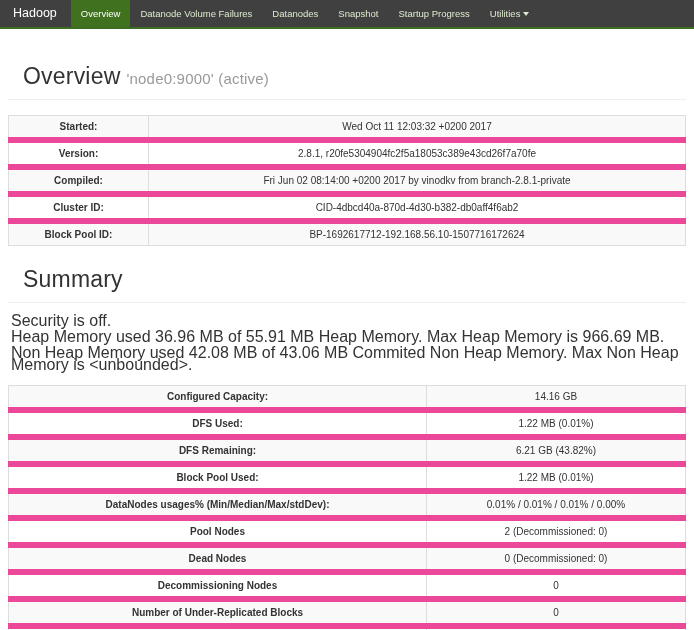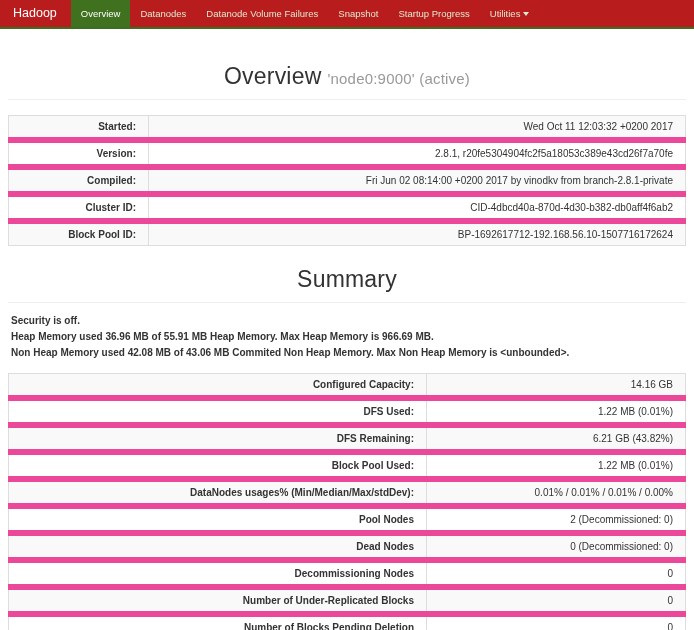--- a/index.html
+++ b/index.html
@@ -6,21 +6,21 @@
   html, body { width: 694px; height: 630px; overflow: hidden; }
   body {
     font-family: "Liberation Sans", "DejaVu Sans", sans-serif;
     background: #ffffff;
     color: #333333;
   }
 
   
   .navbar {
     height: 29px;
-    background: #b91c1c;
+    background: #404040;
     border-bottom: 2px solid #3c6e1f;
     display: flex;
     align-items: stretch;
   }
   .navbar-brand {
     color: #ffffff;
     font-size: 12.5px;
     line-height: 27px;
     padding: 0 14px 0 13px;
     cursor: pointer;
@@ -49,49 +49,48 @@
   [data-show-if].shown { display: inline-block; }
 
   
   .container { padding: 0 8px; }
   h1.page-title {
     margin: 34px 15px 0;
     font-size: 23px;
     font-weight: 400;
     color: #333333;
     letter-spacing: 0.2px;
-    text-align: center;
   }
   h1.page-title .subtitle {
     font-size: 15px;
     color: #999999;
     font-weight: 400;
     margin-left: 6px;
   }
   hr.rule { border: 0; border-top: 1px solid #eeeeee; margin: 9px 0 0; }
 
   h1.summary-title { margin-top: 20px; }
 
   .notes { margin: 12px 3px 0; }
-  .notes p { font-size: 10px; line-height: 12px; margin: 0 0 4px; color: #333; font-weight: bold; }
+  .notes p { font-size: 16px; line-height: 12px; margin: 0 0 4px; color: #333; }
 
   
   table.kv {
     width: 678px;
     border-collapse: collapse;
     border: 1px solid #dddddd;
     font-size: 10px;
   }
   table.kv.info { margin-top: 15px; }
   table.kv.stats { margin-top: 14px; }
   table.kv tr { border-top: 6px solid #ec4899; }
   table.kv tr:first-child { border-top: none; }
   table.kv tr:nth-child(odd) { background: #f9f9f9; }
   table.kv th, table.kv td {
-    text-align: right;
+    text-align: center;
     vertical-align: top;
     padding: 5px 12px;
     line-height: 11px;
     font-weight: 700;
     color: #333;
   }
   table.kv td { font-weight: 400; border-left: 1px solid #dddddd; }
   table.kv.info th { width: 140px; }
   table.kv.stats th { width: 418px; }
   table.kv.stats tr { height: 22px; }
@@ -102,25 +101,25 @@
 
 <nav class="navbar">
   <div class="navbar-brand">Hadoop</div>
   <ul class="navbar-nav">
 
       <li class="nav-item active">
         <span>Overview</span>
       </li>
 
       <li class="nav-item">
+        <span>Datanode Volume Failures</span>
+      </li>
+
+      <li class="nav-item">
         <span>Datanodes</span>
-      </li>
-
-      <li class="nav-item">
-        <span>Datanode Volume Failures</span>
       </li>
 
       <li class="nav-item">
         <span>Snapshot</span>
       </li>
 
       <li class="nav-item">
         <span>Startup Progress</span>
       </li>
 

